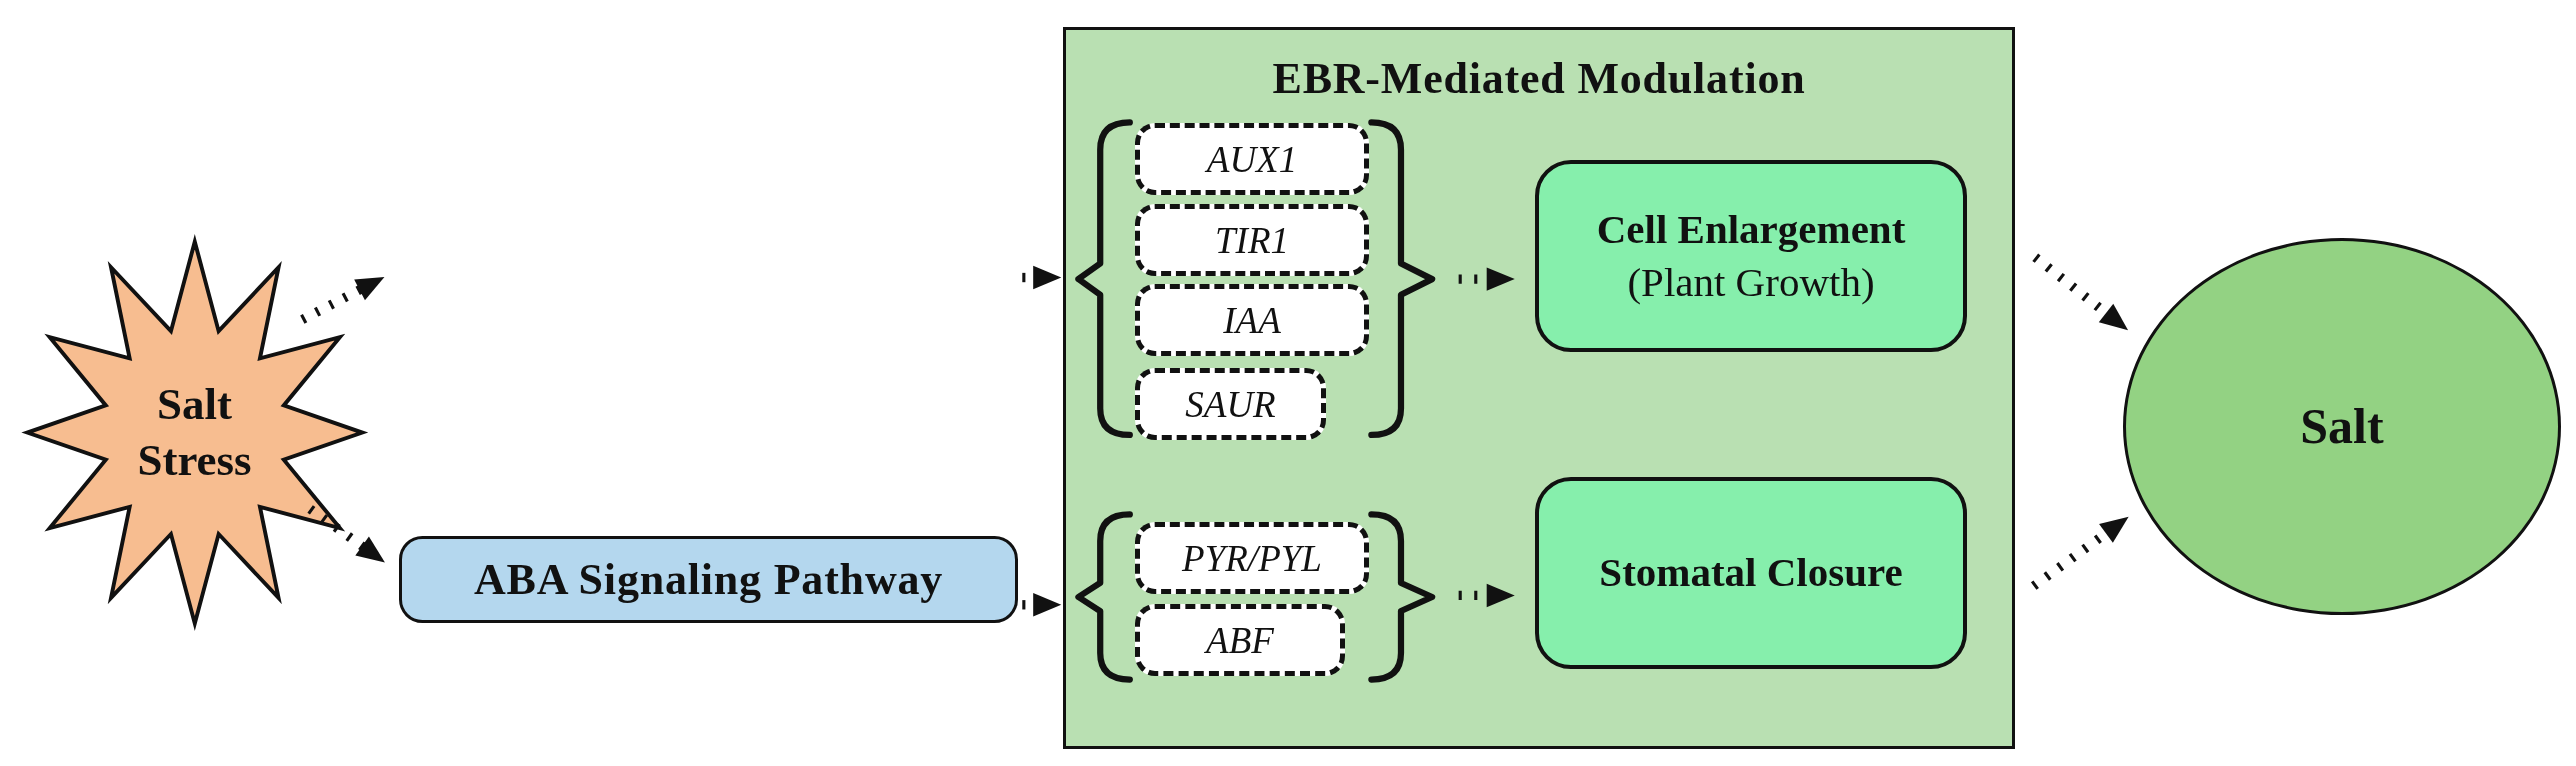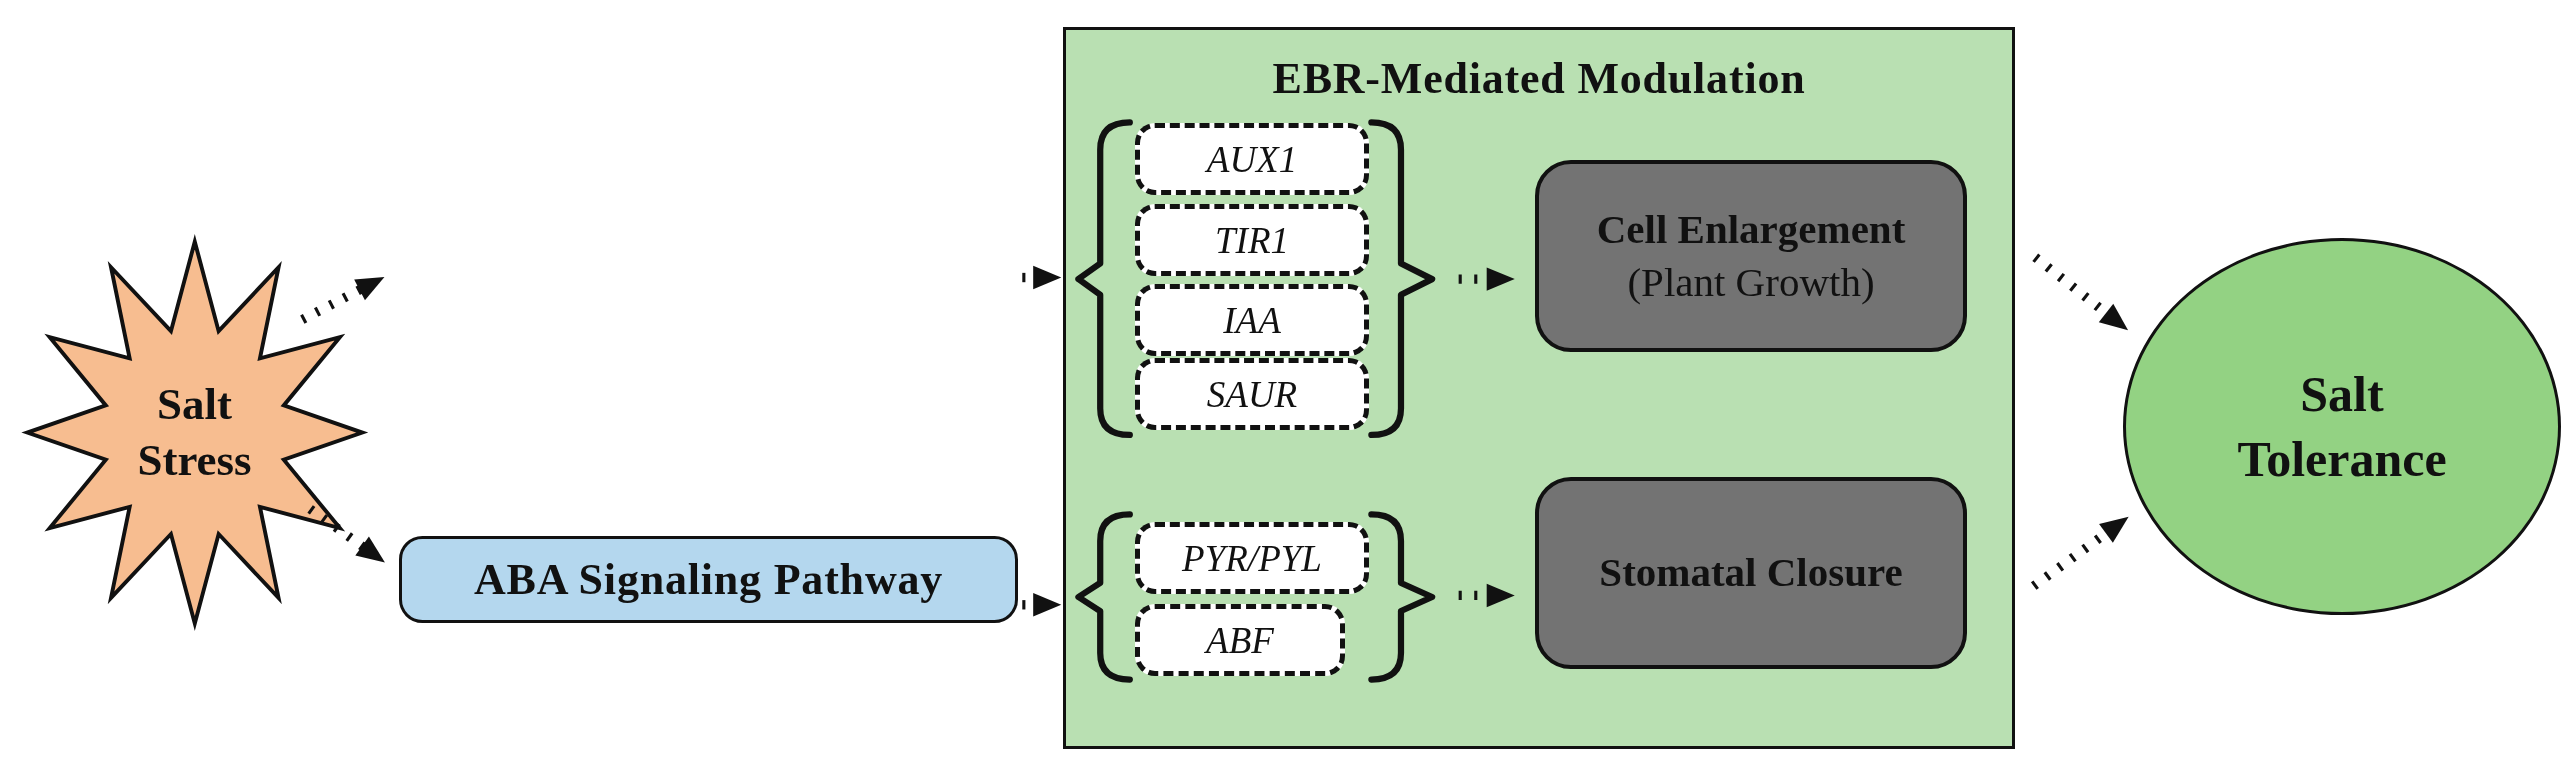--- a/index.html
+++ b/index.html
@@ -21,21 +21,21 @@
   }
   .pathway{
     background:#B4D7EE;border:3.9px solid #111111;border-radius:23.4px;
     font-weight:bold;font-size:44px;letter-spacing:0.8px;
   }
   .gene{
     background:#ffffff;border:5.5px dashed #111111;border-radius:20px;
     font-weight:normal;font-style:italic;font-size:37px;
   }
   .result{
-    background:#737373;border:4.7px solid #111111;border-radius:36px;
+    background:#86efac;border:4.7px solid #111111;border-radius:36px;
     flex-direction:column;font-size:41px;line-height:1.3;
   }
   .result .l1{font-weight:bold;}
   .ellipse{
     background:#93D283;border:3.9px solid #111111;border-radius:50%;
     flex-direction:column;font-weight:bold;font-size:50px;line-height:1.3;
   }
   .star-label{
     position:absolute;left:70px;top:376px;width:249px;z-index:3;
     text-align:center;font-weight:bold;font-size:45px;line-height:1.25;
@@ -89,38 +89,37 @@
 
   <div class="box gene" style="left:1135px;top:123px;width:234px;height:72px;">
     <span>AUX1</span>
   </div>
   <div class="box gene" style="left:1135px;top:204px;width:234px;height:72px;">
     <span>TIR1</span>
   </div>
   <div class="box gene" style="left:1135px;top:284px;width:234px;height:72px;">
     <span>IAA</span>
   </div>
-  <div class="box gene" style="left:1135px;top:358px;width:234px;height:72px;">
+  <div class="box gene" style="left:1135px;top:368px;width:191px;height:72px;">
     <span>SAUR</span>
   </div>
 
   <div class="box gene" style="left:1135px;top:522px;width:234px;height:72px;">
     <span>PYR/PYL</span>
   </div>
   <div class="box gene" style="left:1135px;top:604px;width:210px;height:72px;">
     <span>ABF</span>
   </div>
 
   <div class="box result" style="left:1535px;top:160px;width:432px;height:192px;">
     <div class="l1">Cell Enlargement</div>
     <div class="l2">(Plant Growth)</div>
   </div>
   <div class="box result" style="left:1535px;top:477px;width:432px;height:192px;">
     <div class="l1">Stomatal Closure</div>
   </div>
 
   <div class="box ellipse" style="left:2123px;top:238px;width:438px;height:377px;">
     <div>Salt</div>
-    <div>Tolerance</div>
   </div>
 
 </div>
 
 
 </body></html>

